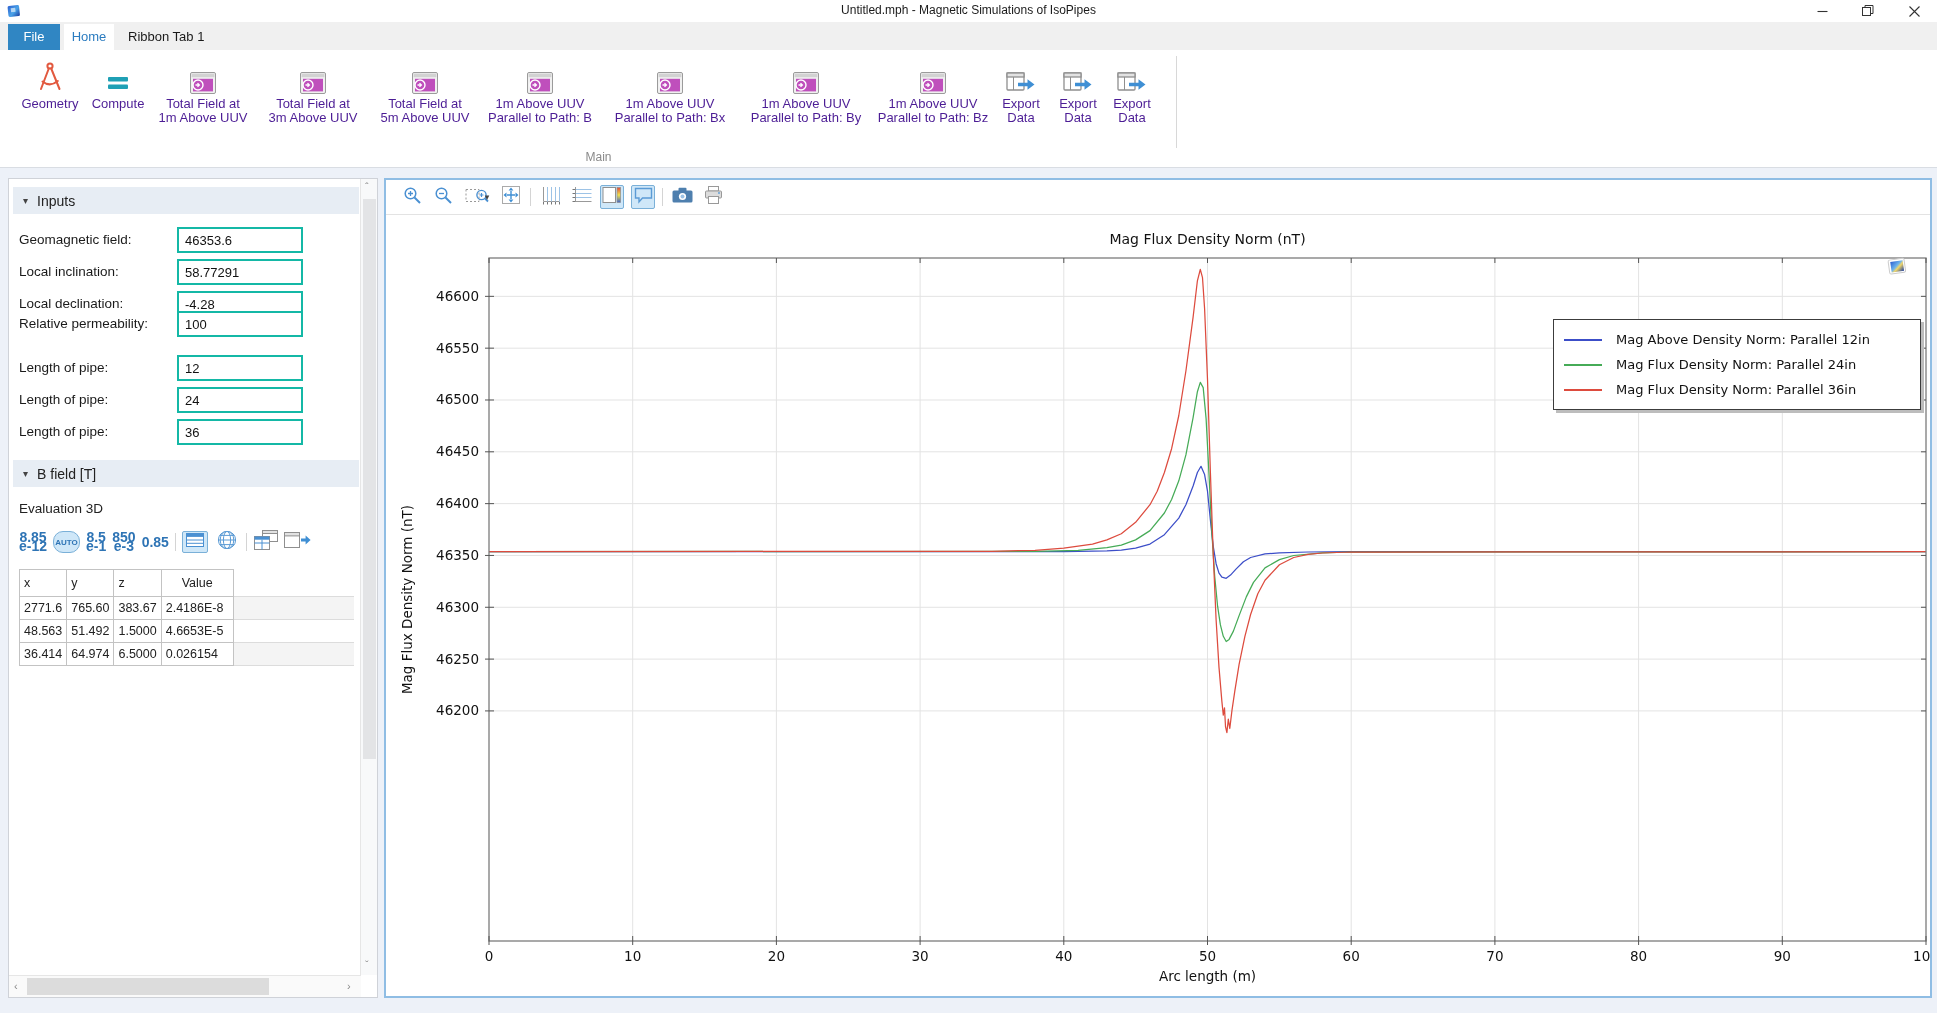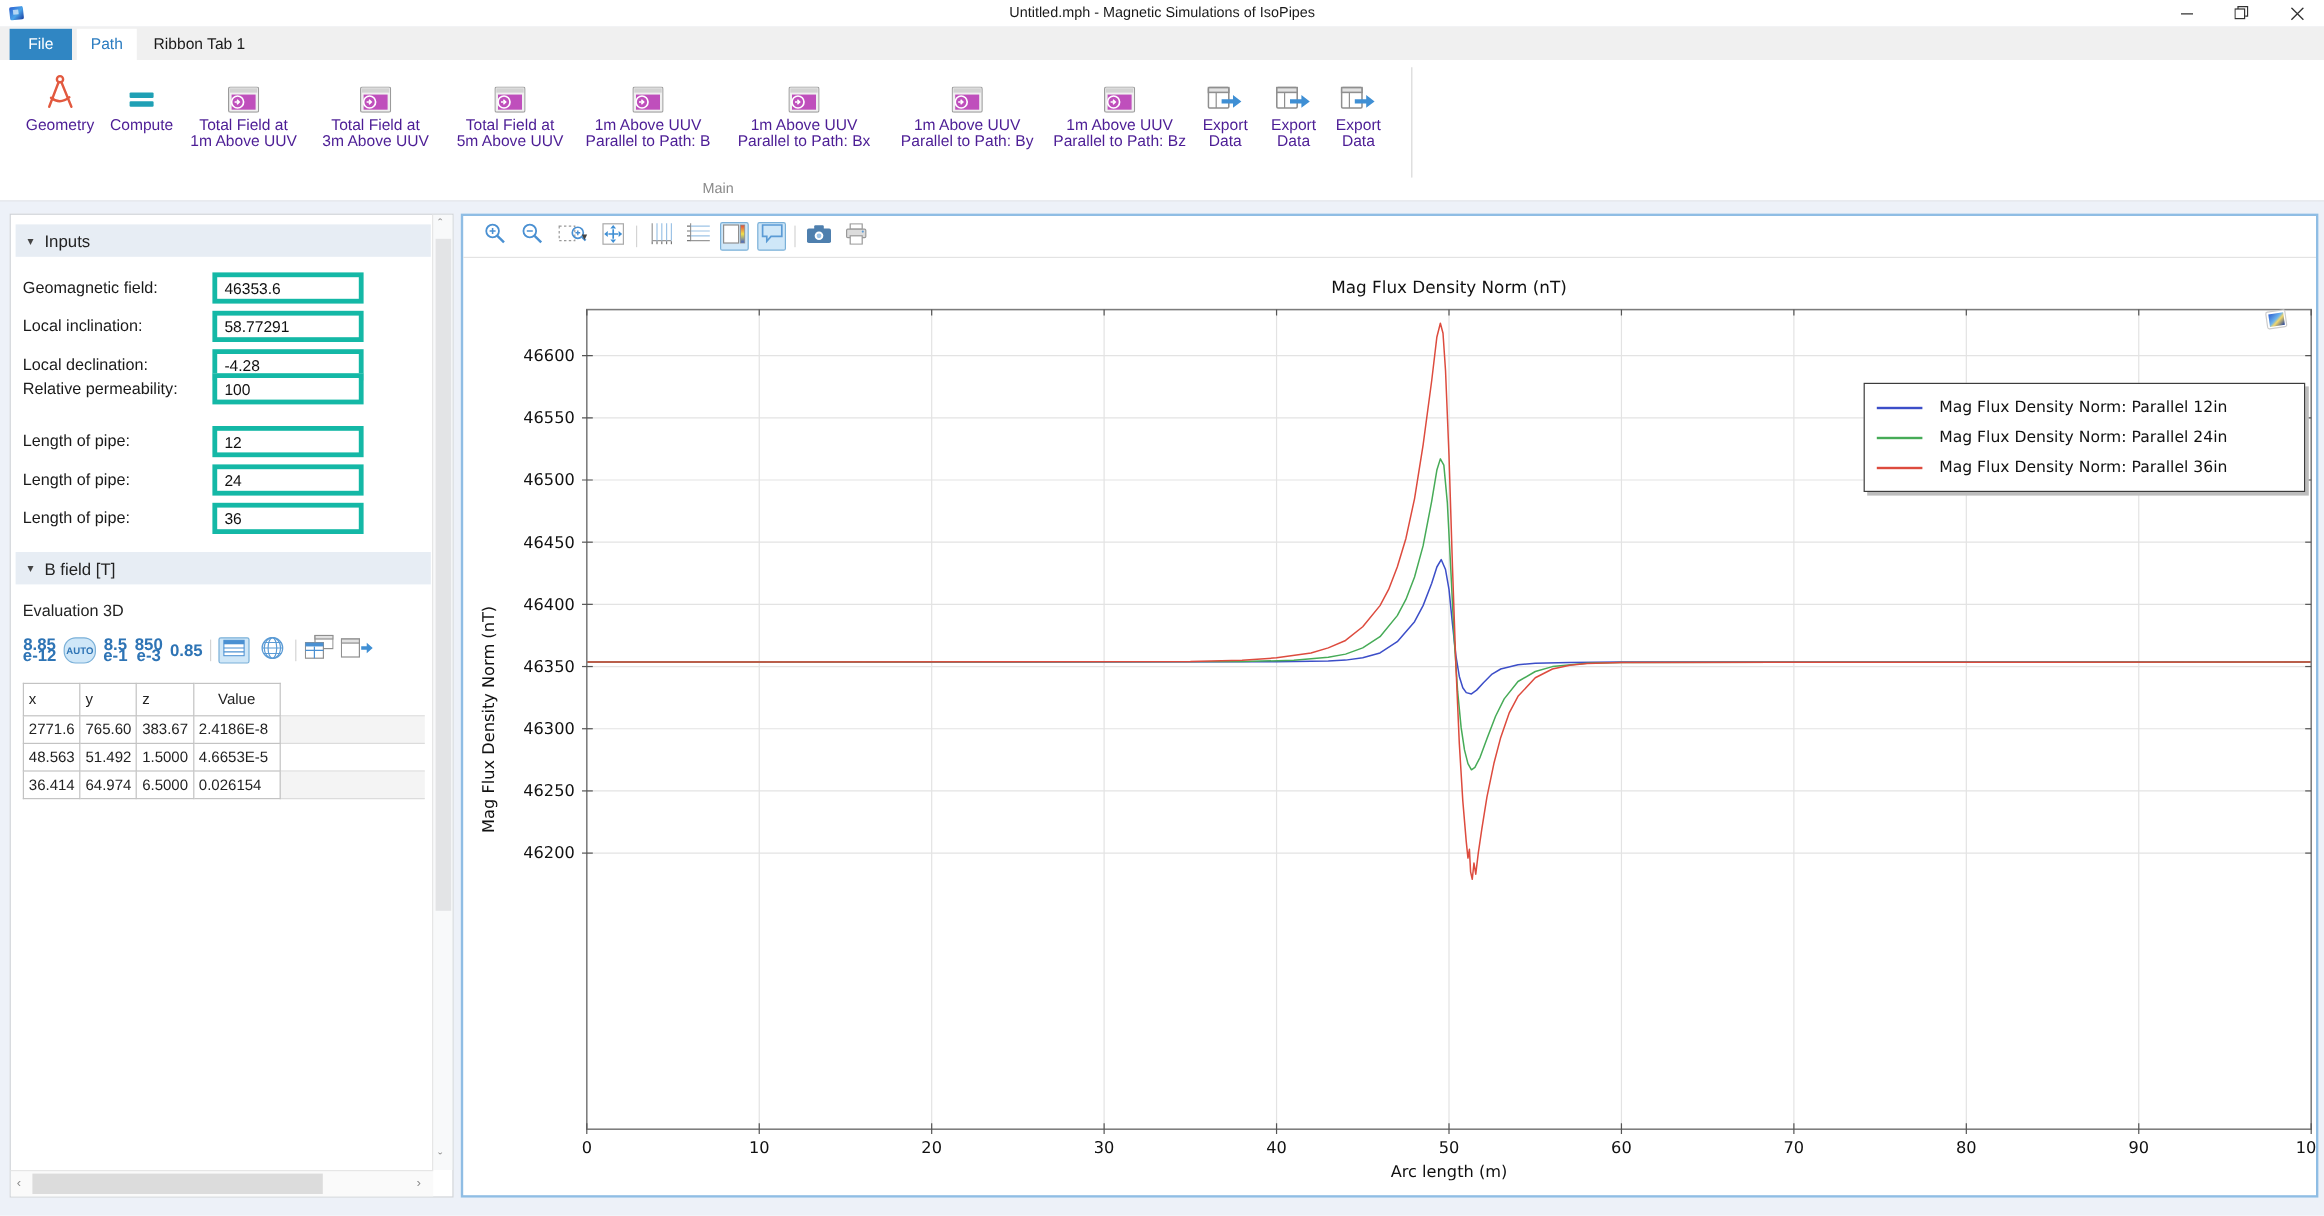--- a/index.html
+++ b/index.html
@@ -38,21 +38,21 @@
 
   
   .content { position:absolute; left:0; top:168px; width:100%; height:845px; background:#edf1f8; }
 
   
   .left-panel { position:absolute; left:8px; top:10px; width:370px; height:820px; background:#ffffff; border:1px solid #cfd2d8; }
   .section-header { position:absolute; left:4px; width:346px; height:27px; background:#e7edf4; display:flex; align-items:center; font-size:14px; color:#222; }
   .section-header .tri { font-size:10px; color:#444; margin:0 9px 0 10px; }
   .field-row { position:absolute; left:0; width:352px; height:26px; }
   .field-row .flabel { position:absolute; left:10px; top:5px; font-size:13.5px; color:#1a1a1a; }
-  .field-row input { position:absolute; left:168px; top:0; width:126px; height:26px; border:4px solid #14b8a6; font-family:"Liberation Sans",sans-serif; font-size:13px; padding-left:6px; color:#111; background:#fff; }
+  .field-row input { position:absolute; left:168px; top:0; width:126px; height:26px; border:2px solid #14b8a6; font-family:"Liberation Sans",sans-serif; font-size:13px; padding-left:6px; color:#111; background:#fff; }
   .eval-label { position:absolute; left:10px; top:322px; font-size:13.5px; color:#222; }
   .eval-toolbar { position:absolute; left:10px; top:350px; height:26px; display:flex; align-items:center; gap:6px; }
   .fmtbtn { display:flex; flex-direction:column; align-items:center; justify-content:center; color:#2e74b5; font-size:14px; font-weight:bold; line-height:9px; }
   .autobtn { width:27px; height:22px; background:#cfe7f8; border:1px solid #7ab0d8; border-radius:10px; display:flex; align-items:center; justify-content:center; color:#2e74b5; font-size:8px; font-weight:bold; }
   .tbbtn { width:26px; height:22px; border-radius:2px; display:flex; align-items:center; justify-content:center; }
   .tbbtn.active { background:#cfe7f8; border:1px solid #7ab0d8; }
   .vsep { width:1px; height:18px; background:#d4d4d4; }
 
   
   .eval-table { position:absolute; left:10px; top:390px; border-collapse:collapse; }
@@ -120,21 +120,21 @@
       <div class="win-btn">
           <svg width="11" height="11">
             <path d="M0.5 0.5 L10.5 10.5 M10.5 0.5 L0.5 10.5" stroke="#333" stroke-width="1.1"></path>
           </svg>
         </div>
     </div>
   </div>
 
   <div class="tabrow">
     <div class="tab tab-file">File</div>
-    <div class="tab tab-home">Path</div>
+    <div class="tab tab-home">Home</div>
     <div class="tab tab-plain">Ribbon Tab 1</div>
   </div>
 
   <div class="ribbon">
     <div class="ribbon-buttons">
       <div class="rbtn rb0">
         <span class="ricon">
           <svg width="34" height="34" viewBox="0 0 34 34">
               <g fill="none" stroke="#e2593f" stroke-width="2" stroke-linecap="round">
                 <circle cx="17" cy="6" r="2.6"></circle>
@@ -604,21 +604,21 @@
             <line x1="99" x2="108" y1="80.34749620637331" y2="80.34749620637331" stroke="#555"></line>
             <line x1="1535" x2="1540" y1="80.34749620637331" y2="80.34749620637331" stroke="#555"></line>
             <text x="93" y="84.84749620637331" text-anchor="end" font-size="13.5">46600</text>
             <text x="821.5" y="28" text-anchor="middle" font-size="14">Mag Flux Density Norm (nT)</text>
             <text x="821.5" y="765" text-anchor="middle" font-size="13.5">Arc length (m)</text>
             <text x="26" y="383.5" text-anchor="middle" font-size="13.5" transform="rotate(-90 26 383.5)">Mag Flux Density Norm (nT)</text>
           </svg>
         <div class="legend">
           <div class="legend-row">
             <span class="legend-swatch" style="background: rgb(60, 78, 200);"></span>
-            <span class="legend-label">Mag Flux Density Norm: Parallel 12in</span>
+            <span class="legend-label">Mag Above Density Norm: Parallel 12in</span>
           </div>
           <div class="legend-row">
             <span class="legend-swatch" style="background: rgb(70, 171, 87);"></span>
             <span class="legend-label">Mag Flux Density Norm: Parallel 24in</span>
           </div>
           <div class="legend-row">
             <span class="legend-swatch" style="background: rgb(221, 75, 62);"></span>
             <span class="legend-label">Mag Flux Density Norm: Parallel 36in</span>
           </div>
         </div>

